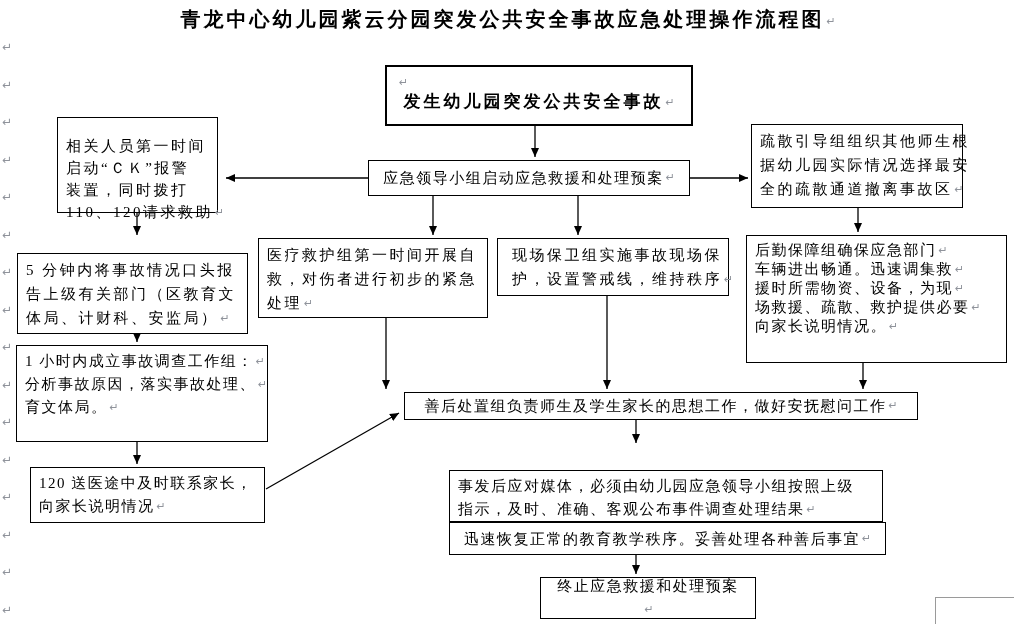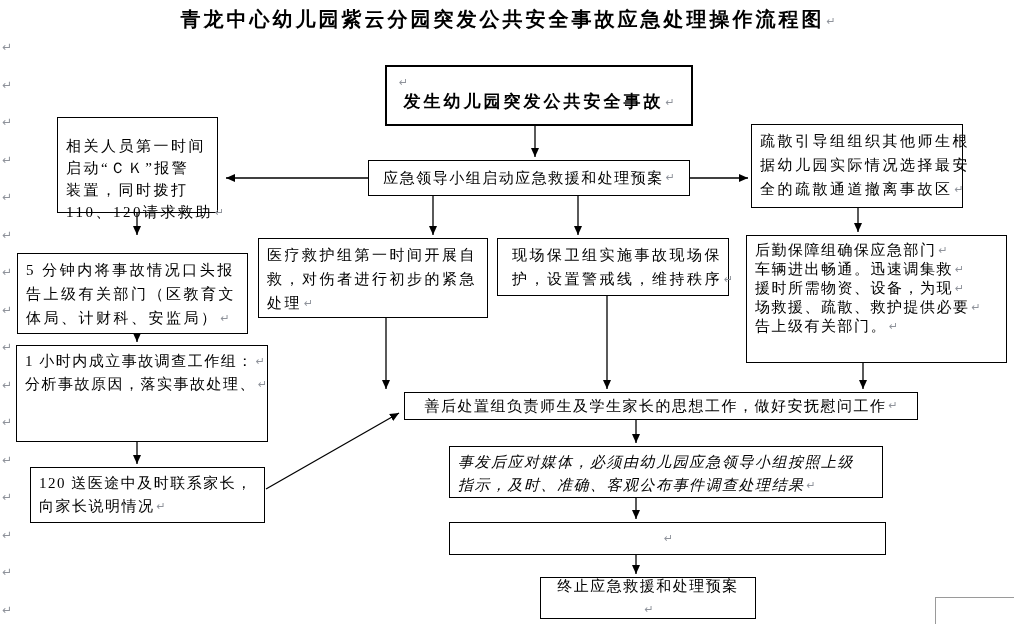--- a/index.html
+++ b/index.html
@@ -125,44 +125,46 @@
   <div class="node" style="left:497px;top:238px;width:232px;height:58px;line-height:24px;letter-spacing:2.5px;padding-left:14px;">
     <span class="ln">现场保卫组实施事故现场保</span>
     <span class="ln"><span>护，设置警戒线，维持秩序</span><span class="crlf">↵</span></span>
   </div>
 
   <div class="node" style="left:746px;top:235px;width:261px;height:128px;line-height:19px;padding:5px 8px;letter-spacing:1.5px;">
     <span class="ln"><span>后勤保障组确保应急部门</span><span class="crlf">↵</span></span>
     <span class="ln"><span>车辆进出畅通。迅速调集救</span><span class="crlf">↵</span></span>
     <span class="ln"><span>援时所需物资、设备，为现</span><span class="crlf">↵</span></span>
     <span class="ln"><span>场救援、疏散、救护提供必要</span><span class="crlf">↵</span></span>
-    <span class="ln"><span>告上级有关部门。</span><span class="crlf">↵</span></span>
+    <span class="ln"><span>向家长说明情况。</span><span class="crlf">↵</span></span>
   </div>
 
   <div class="node" style="left:16px;top:345px;width:252px;height:97px;line-height:22px;letter-spacing:1.5px;">
     <span class="ln"><span>1 小时内成立事故调查工作组：</span><span class="crlf">↵</span></span>
     <span class="ln"><span>分析事故原因，落实事故处理、</span><span class="crlf">↵</span></span>
+    <span class="ln"><span>育文体局。</span><span class="crlf">↵</span></span>
   </div>
 
   <div class="node" style="left:30px;top:467px;width:235px;height:56px;line-height:23px;letter-spacing:1.5px;">
     <span class="ln">120 送医途中及时联系家长，</span>
     <span class="ln"><span>向家长说明情况</span><span class="crlf">↵</span></span>
   </div>
 
   <div class="node flexc" style="left:404px;top:392px;width:514px;height:28px;letter-spacing:1.5px;">
     <span>善后处置组负责师生及学生家长的思想工作，做好安抚慰问工作</span>
       <span class="crlf">↵</span>
   </div>
 
-  <div class="node" style="left:449px;top:446px;width:434px;height:52px;line-height:23px;letter-spacing:1.5px;font-style:italic;">
+  <div class="node" style="left:449px;top:470px;width:434px;height:52px;line-height:23px;letter-spacing:1.5px;">
     <span class="ln">事发后应对媒体，必须由幼儿园应急领导小组按照上级</span>
     <span class="ln"><span>指示，及时、准确、客观公布事件调查处理结果</span><span class="crlf">↵</span></span>
   </div>
 
   <div class="node flexc" style="left:449px;top:522px;width:437px;height:33px;letter-spacing:1.5px;">
+    <span>迅速恢复正常的教育教学秩序。妥善处理各种善后事宜</span>
       <span class="crlf">↵</span>
   </div>
 
   <div class="node flexc" style="left:540px;top:577px;width:216px;height:42px;letter-spacing:1.5px;flex-direction:column;">
     <span>终止应急救援和处理预案</span>
       <span class="crlf">↵</span>
   </div>
 
   <div class="corner-box"></div>
 

